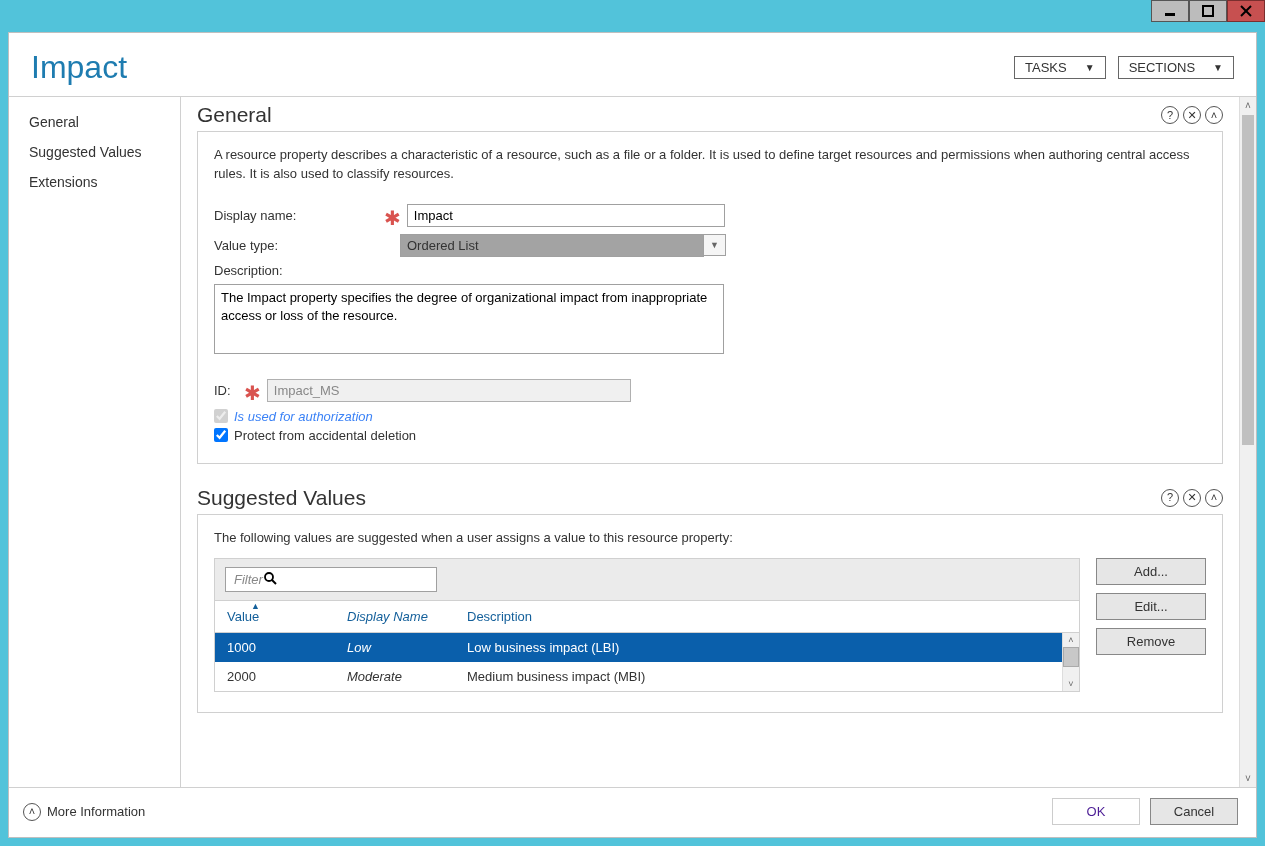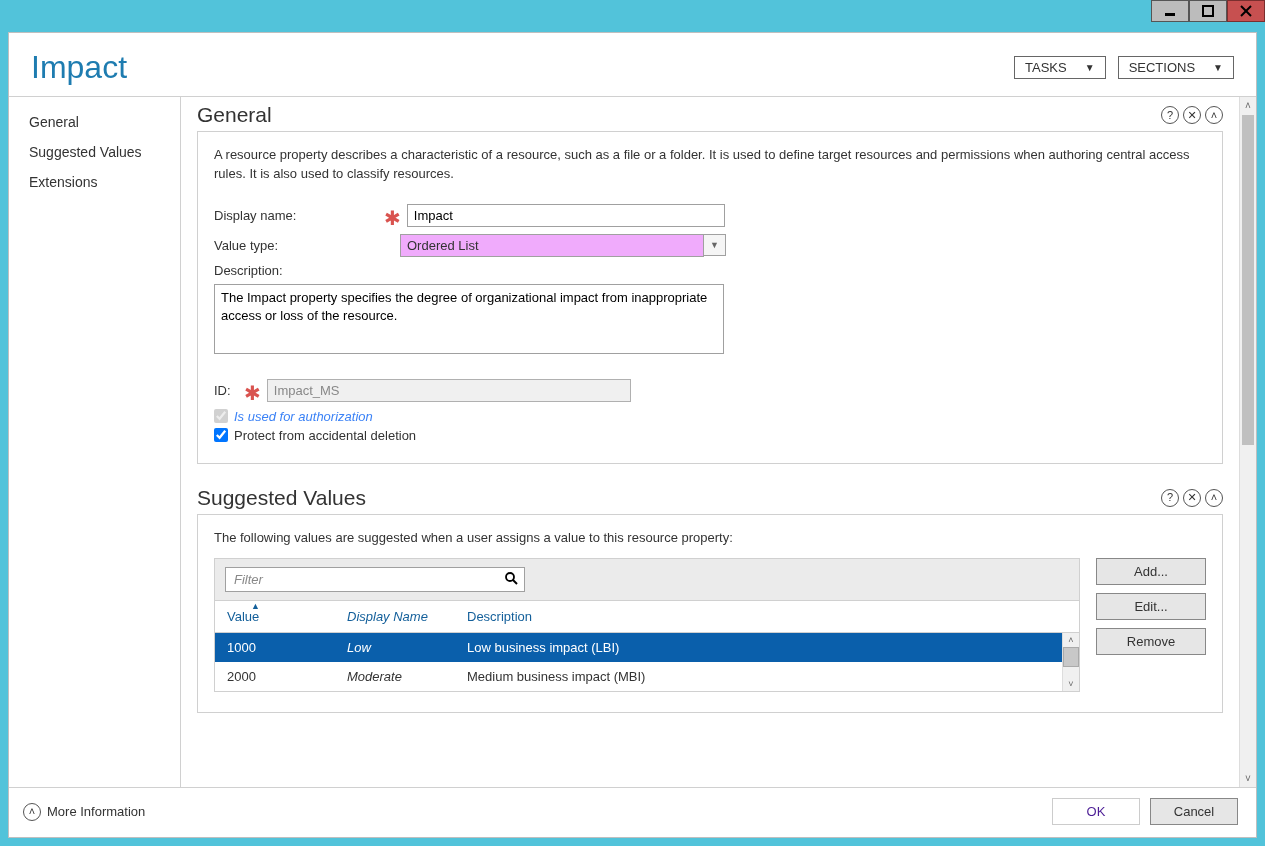--- a/index.html
+++ b/index.html
@@ -143,21 +143,21 @@
   .text-input {
     border: 1px solid #a0a0a0;
     padding: 3px 6px;
     font-size: 13px;
     width: 318px;
     background:#fff;
   }
   .select-wrap { position: relative; width: 328px; }
   .select-disp {
     border: 1px solid #a0a0a0;
-    background: #f0abfc;
+    background: #a3a3a3;
     padding: 3px 6px;
     font-size: 13px;
     width: 304px;
     display:inline-block;
   }
   .select-arrow {
     display:inline-block; width:22px; border:1px solid #a0a0a0; border-left:none; background:#f5f5f5; text-align:center; font-size:9px; color:#666; padding:5px 0; vertical-align:top;
   }
   .desc-area {
     border: 1px solid #a0a0a0;
@@ -171,22 +171,22 @@
     border: 1px solid #b0b0b0; background: #f0f0f0; color: #888;
     padding: 3px 6px; font-size: 13px; width: 364px;
   }
   .chk-row { display: flex; align-items: center; gap: 6px; margin-top: 4px; font-size:13px;}
   .chk-row input[type=checkbox]{ width:14px; height:14px; }
   .disabled-lbl{ color:#3b82f6;font-style:italic; }
   .sv-body{ display:flex; gap:16px; }
   .sv-left{ flex:1; }
   .filter-bar{ background:#ebebeb; border:1px solid #d0d0d0; border-bottom:none; padding:8px 10px; }
   .filter-input{
-    border:1px solid #a0a0a0; width:300px; padding:3px 6px 3px 8px; font-size:13px; font-style:italic; color:#888;
-    display:flex; justify-content:space-between; align-items:center; background:#fff;
+    border:1px solid #a0a0a0; width:212px; padding:3px 6px 3px 8px; font-size:13px; font-style:italic; color:#888;
+    display:flex; align-items:center; background:#fff;
   }
   .tbl-head{
     display:flex; border:1px solid #d0d0d0; border-bottom:none; padding:8px 12px; font-size:13px; column-gap:0;
   }
   .th{ color:#135f9a; cursor:pointer; }
   .col-v{ width:120px; position:relative;}
   .col-d{ width:120px;font-style:italic; }
   .col-desc{ flex:1; }
   .sort-ind{ position:absolute; top:-8px; left:24px; font-size:9px; color:#135f9a;}
   .tbl-body-wrap{ display:flex; border:1px solid #d0d0d0;}

